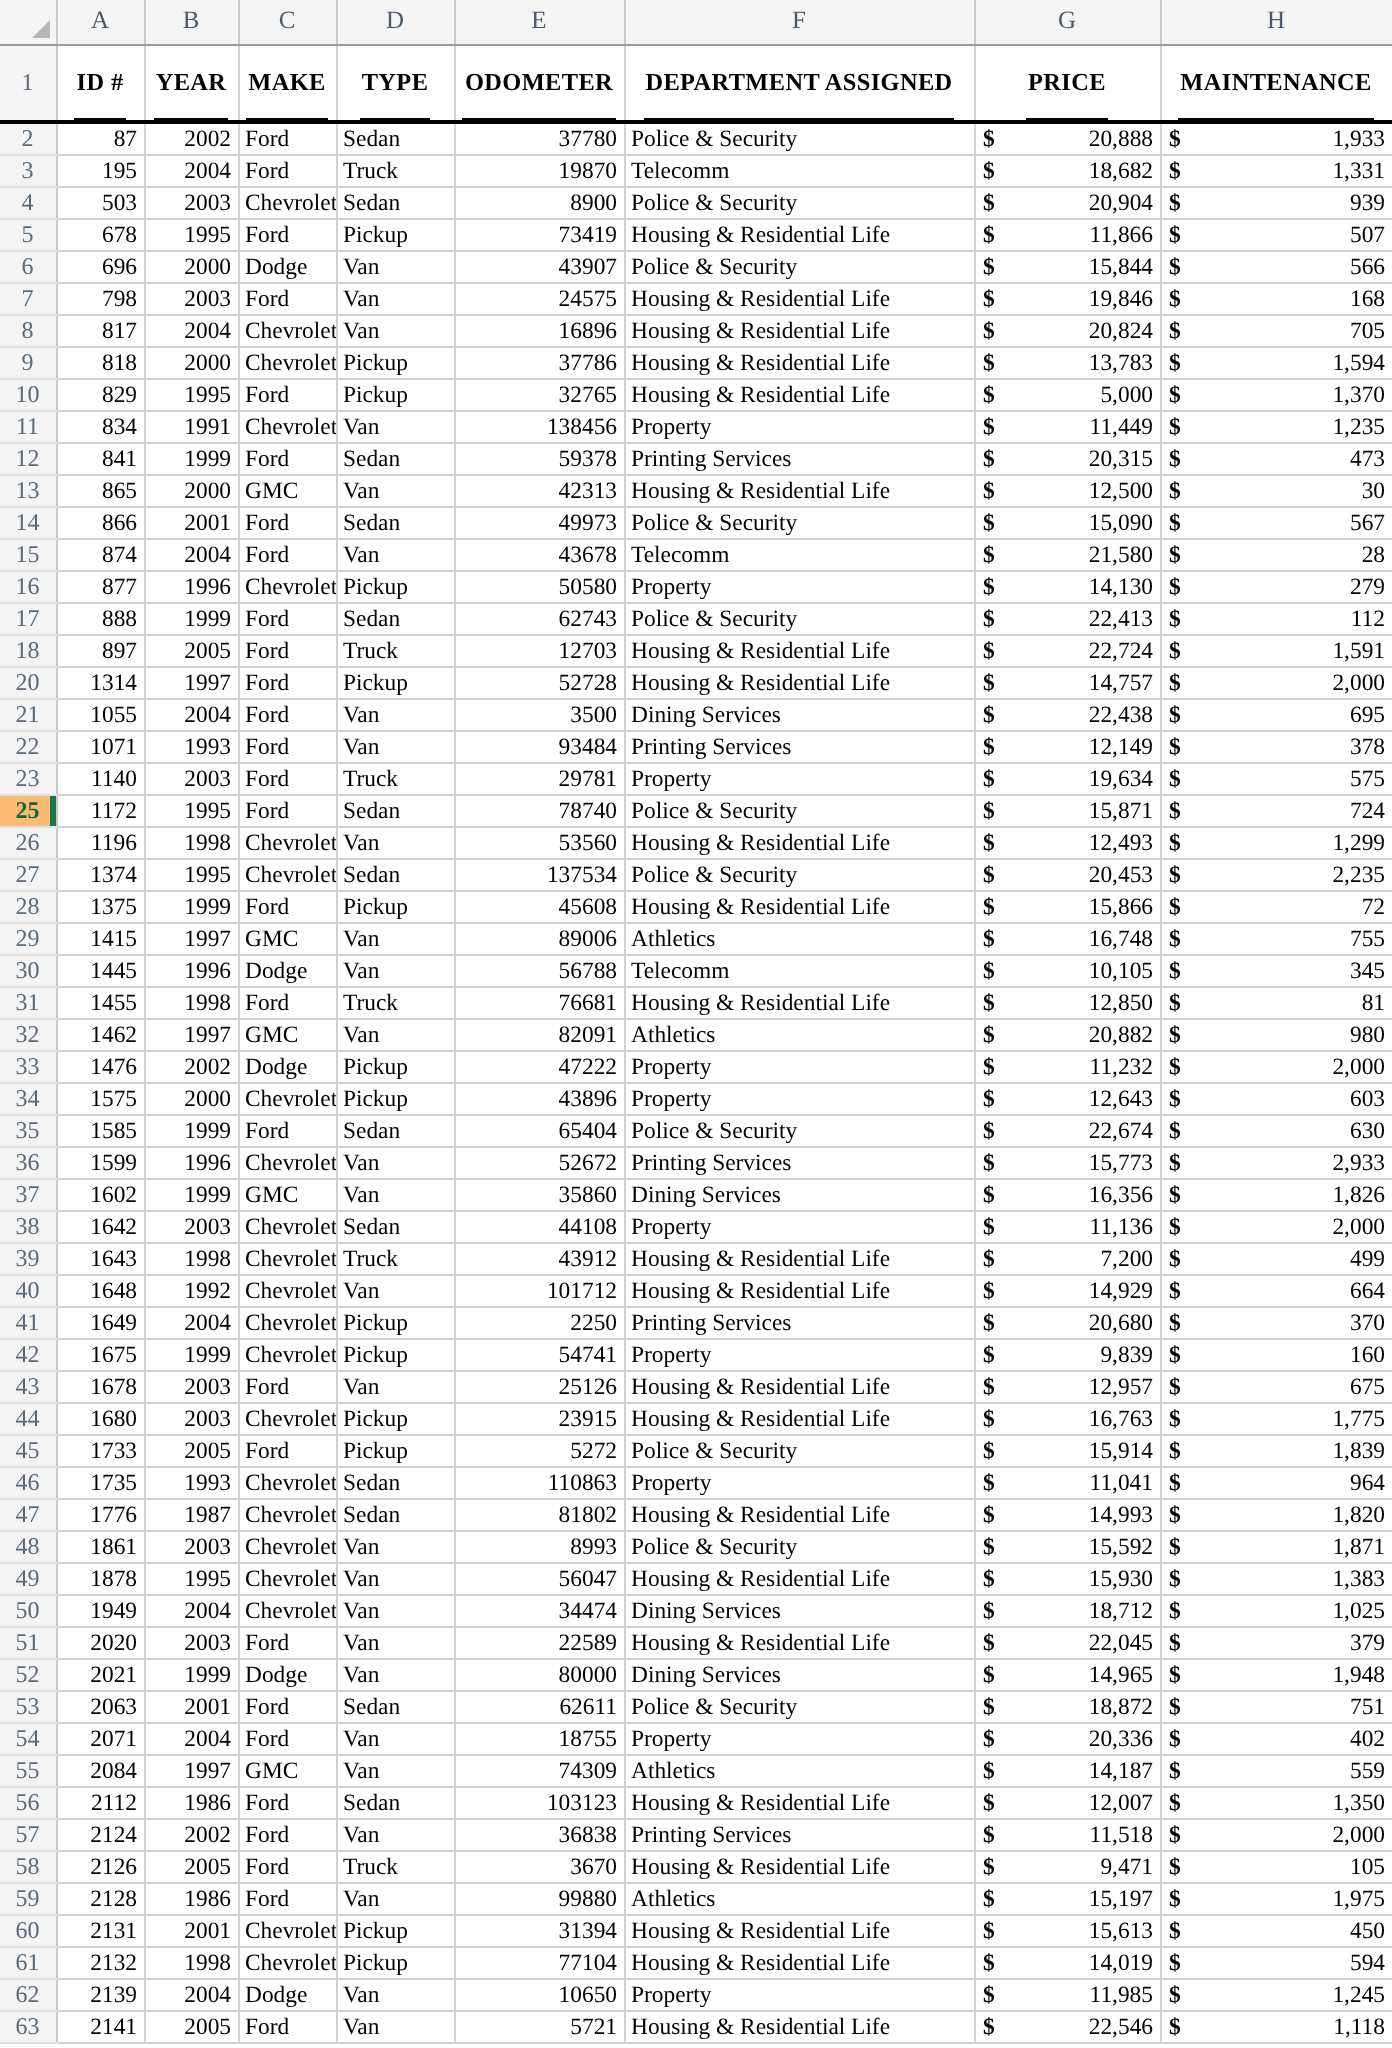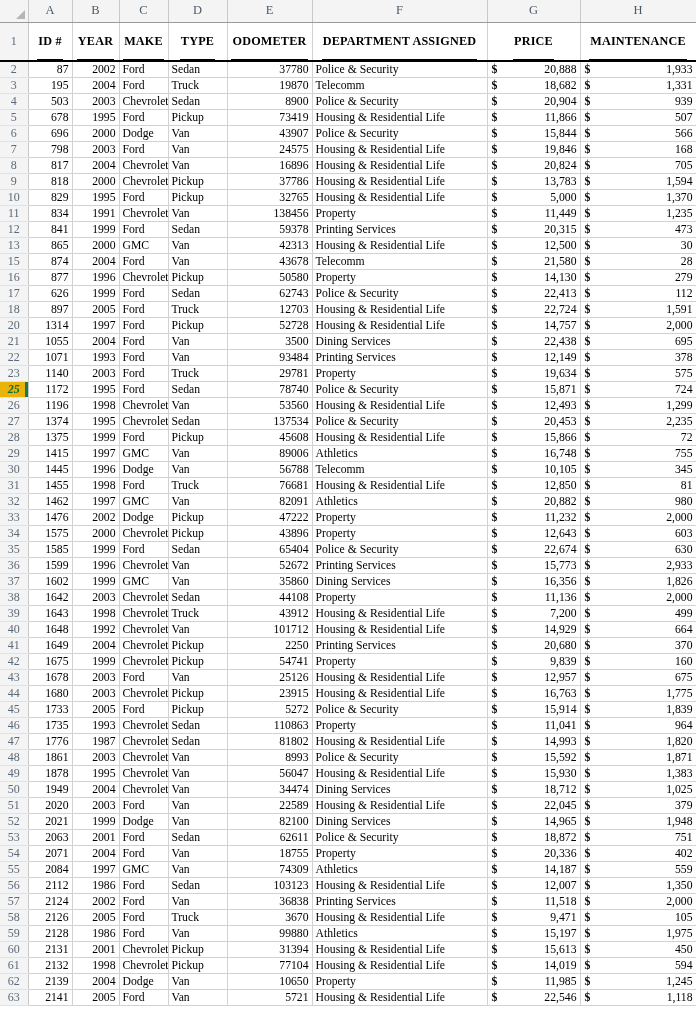--- a/index.html
+++ b/index.html
@@ -59,23 +59,22 @@
     color: #5a6a7a;
     font-size: 12px;
     text-align: center;
     vertical-align: middle;
     padding: 0;
     font-family: "Liberation Serif", serif;
   }
   tr.selected td.rowhead {
     color: #0d6b3d;
     font-weight: bold;
-    background: #eab308;
+    background: #fdba74;
     box-shadow: inset -3px 0 0 0 #18794e;
-    font-style: italic;
   }
   
   td.cell {
     height: 13.92px;
     border-right: 1px solid #d2d2d2;
     border-bottom: 1px solid #d2d2d2;
     padding: 0 2px;
     vertical-align: middle;
     white-space: nowrap;
     overflow: hidden;
@@ -403,20 +402,41 @@
             </span>
           </td>
           <td class="cell money">
             <span class="mwrap">
               <span class="sym">$</span>
               <span class="val">30</span>
             </span>
           </td>
         </tr>
         <tr>
+          <td class="rowhead">14</td>
+          <td class="cell num">866</td>
+          <td class="cell num">2001</td>
+          <td class="cell txt">Ford</td>
+          <td class="cell txt">Sedan</td>
+          <td class="cell num">49973</td>
+          <td class="cell txt">Police &amp; Security</td>
+          <td class="cell money">
+            <span class="mwrap">
+              <span class="sym">$</span>
+              <span class="val">15,090</span>
+            </span>
+          </td>
+          <td class="cell money">
+            <span class="mwrap">
+              <span class="sym">$</span>
+              <span class="val">567</span>
+            </span>
+          </td>
+        </tr>
+        <tr>
           <td class="rowhead">15</td>
           <td class="cell num">874</td>
           <td class="cell num">2004</td>
           <td class="cell txt">Ford</td>
           <td class="cell txt">Van</td>
           <td class="cell num">43678</td>
           <td class="cell txt">Telecomm</td>
           <td class="cell money">
             <span class="mwrap">
               <span class="sym">$</span>
@@ -446,21 +466,21 @@
           </td>
           <td class="cell money">
             <span class="mwrap">
               <span class="sym">$</span>
               <span class="val">279</span>
             </span>
           </td>
         </tr>
         <tr>
           <td class="rowhead">17</td>
-          <td class="cell num">626</td>
+          <td class="cell num">888</td>
           <td class="cell num">1999</td>
           <td class="cell txt">Ford</td>
           <td class="cell txt">Sedan</td>
           <td class="cell num">62743</td>
           <td class="cell txt">Police &amp; Security</td>
           <td class="cell money">
             <span class="mwrap">
               <span class="sym">$</span>
               <span class="val">22,413</span>
             </span>
@@ -1143,21 +1163,21 @@
               <span class="val">379</span>
             </span>
           </td>
         </tr>
         <tr>
           <td class="rowhead">52</td>
           <td class="cell num">2021</td>
           <td class="cell num">1999</td>
           <td class="cell txt">Dodge</td>
           <td class="cell txt">Van</td>
-          <td class="cell num">82100</td>
+          <td class="cell num">80000</td>
           <td class="cell txt">Dining Services</td>
           <td class="cell money">
             <span class="mwrap">
               <span class="sym">$</span>
               <span class="val">14,965</span>
             </span>
           </td>
           <td class="cell money">
             <span class="mwrap">
               <span class="sym">$</span>

